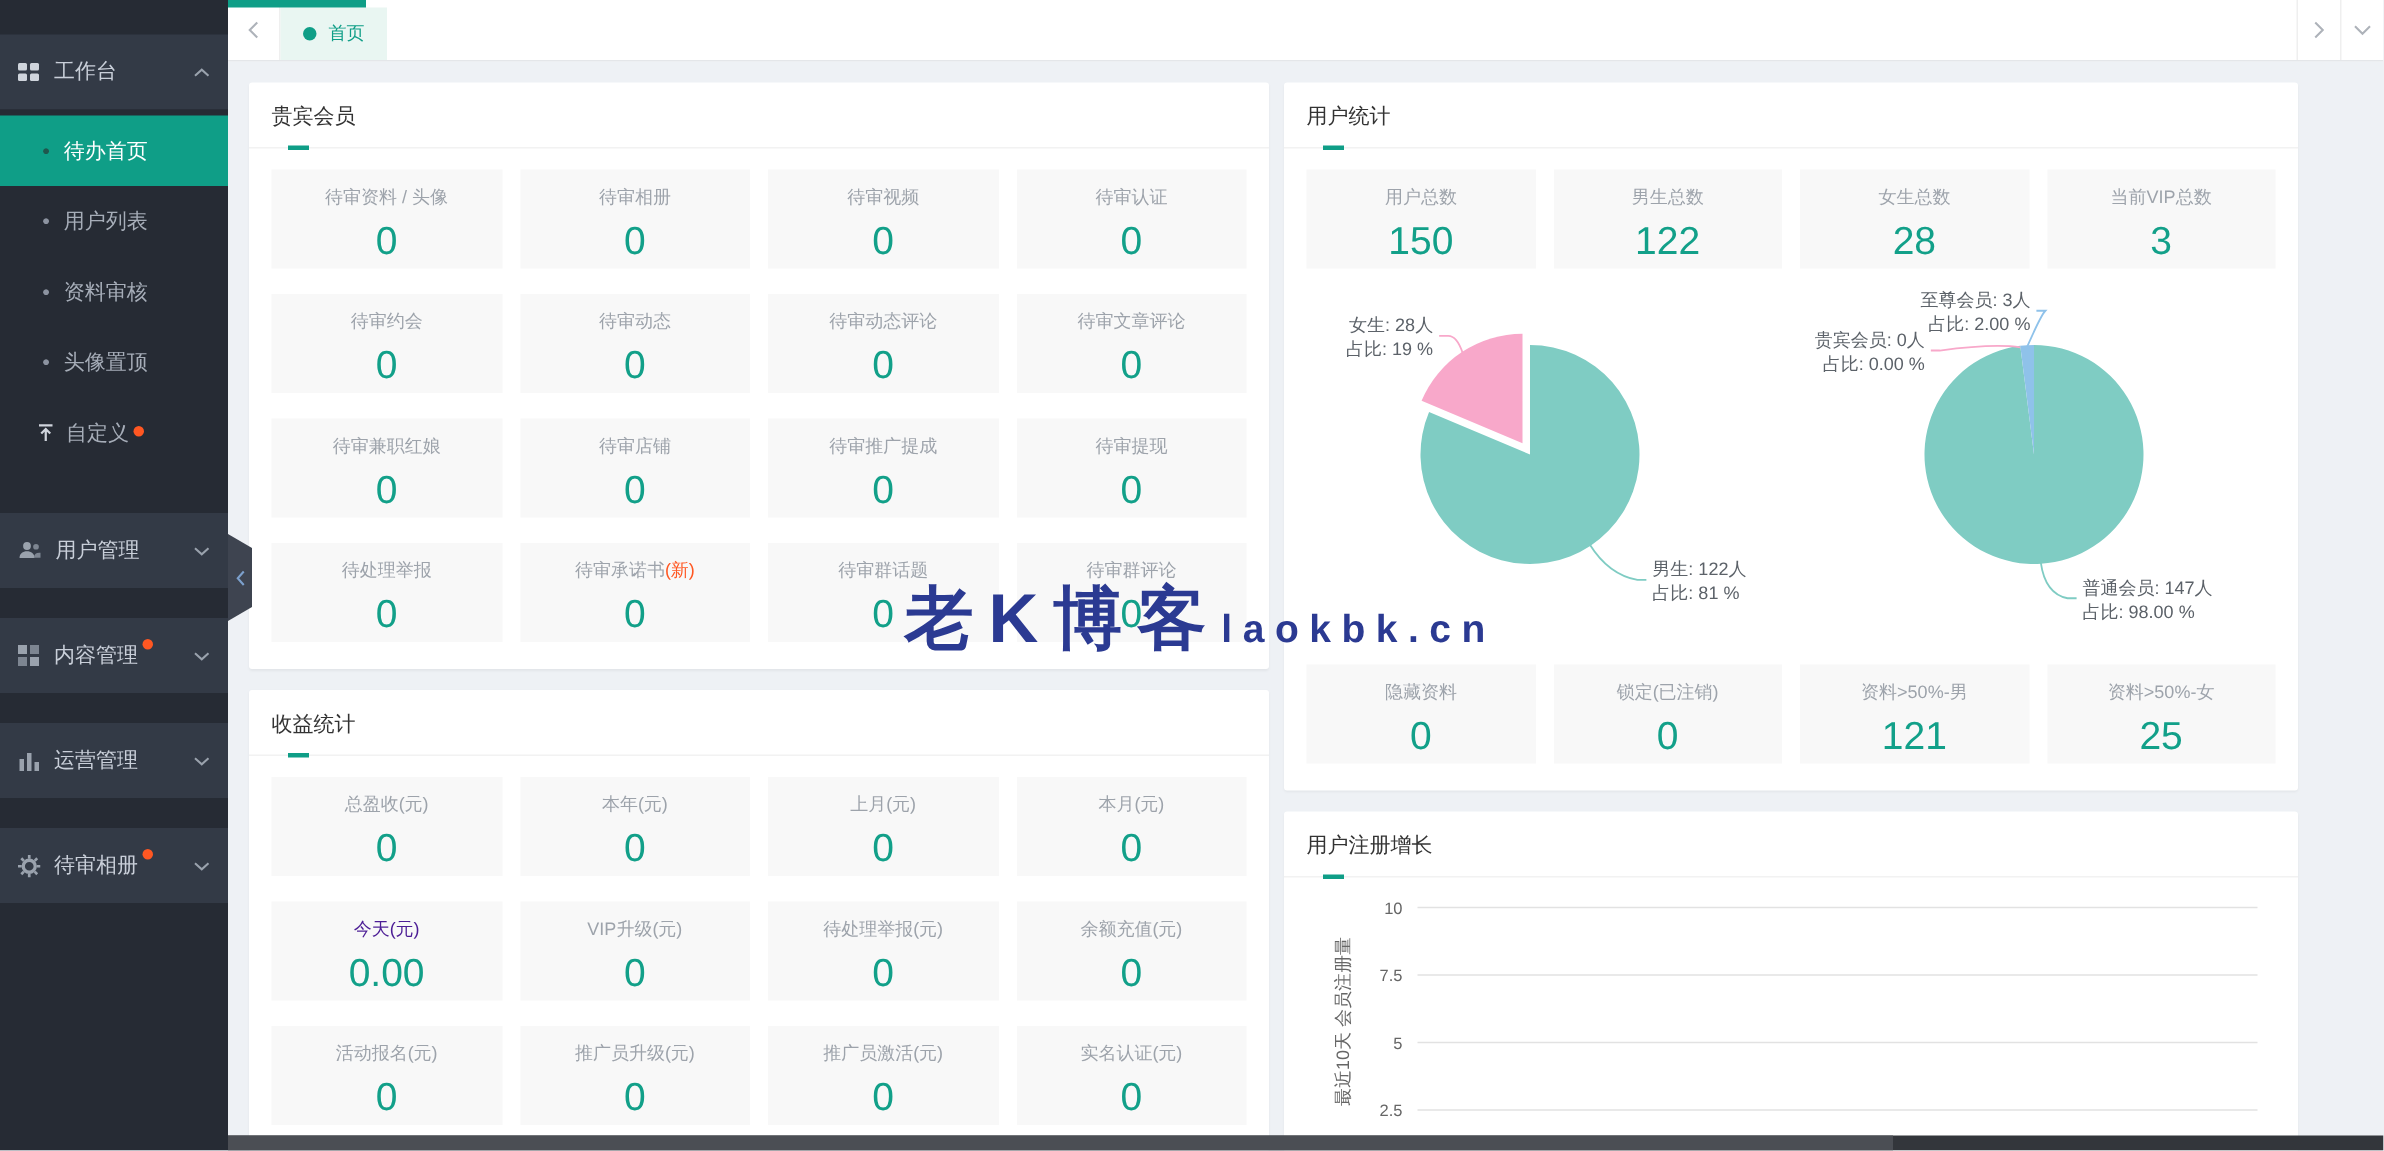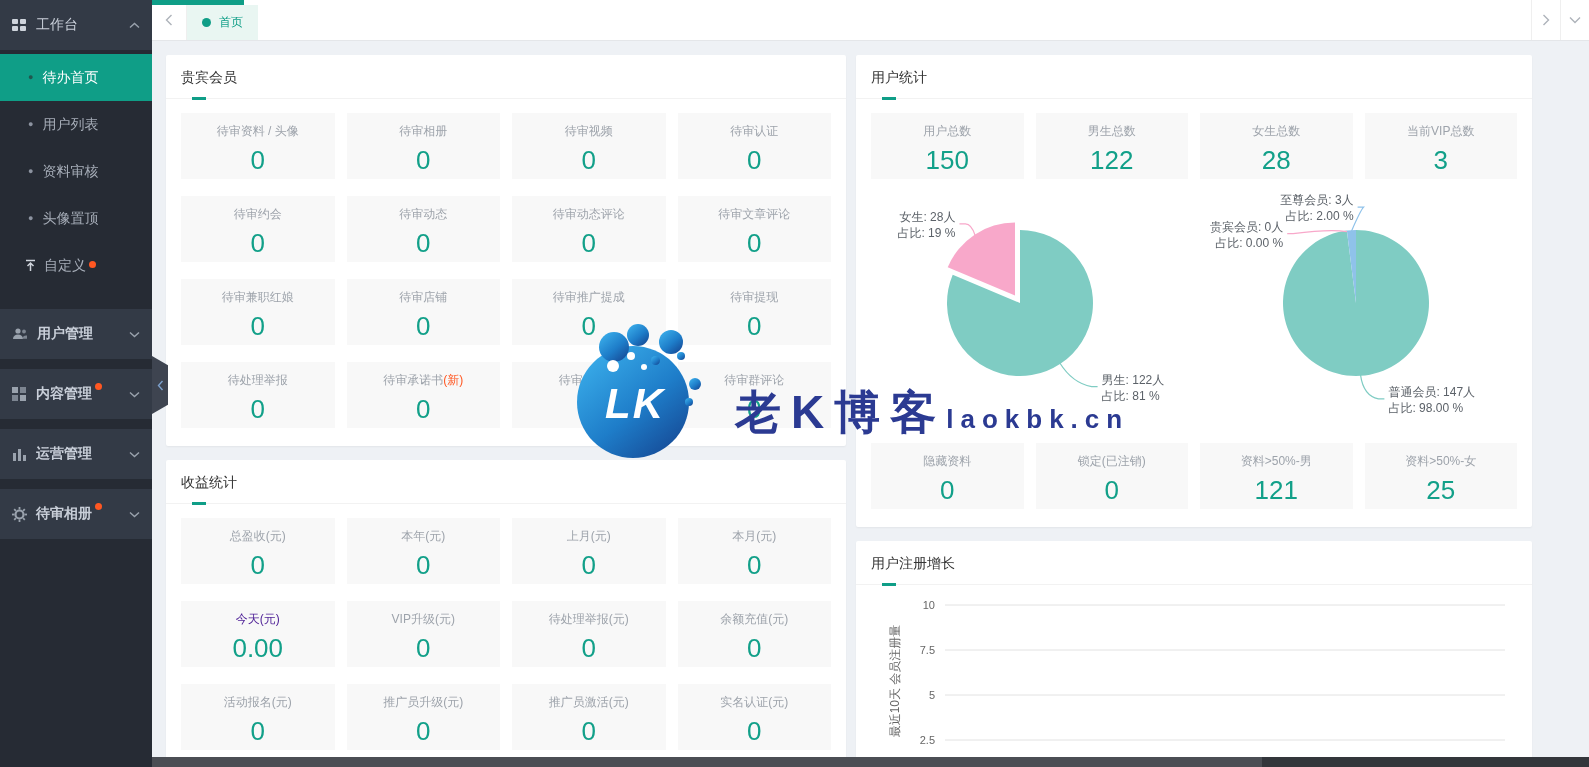--- a/index.html
+++ b/index.html
@@ -1,28 +1,28 @@
 <!DOCTYPE html>
 <html><head>
 <meta charset="utf-8">
 <style>
   * { margin:0; padding:0; box-sizing:border-box; }
   html,body { width:1589px; height:767px; overflow:hidden; }
   body { font-family:"Liberation Sans","DejaVu Sans",sans-serif; font-size:14px; background:#eef1f5; position:relative; color:#333; }
 
   
   .sidebar { position:absolute; left:0; top:0; width:152px; height:100%; background:#262b34; z-index:20; }
-  .side-row { height:50px; display:flex; align-items:center; padding:0 12px; background:#333a46; color:#c9cfd9; cursor:pointer; }
+  .side-row { height:50px; display:flex; align-items:center; padding:0 12px; background:#333a46; color:#c9cfd9; cursor:pointer;margin-top:23px; }
   .side-row .lbl { flex:1; margin-left:9px; font-size:14px; }
   .side-sub { background:#262b34; padding:4px 0 10px; }
   .sub-item { height:47px; display:flex; align-items:center; padding-left:28px; color:#a6adb8; font-size:14px; cursor:pointer; position:relative; }
   .sub-item .bullet { font-size:9px; margin-right:9px; color:#8c93a0; line-height:1; }
   .sub-item.active { background:#0f9e87; color:#fff; }
   .sub-item.active .bullet { color:#20574e; }
-  .group { margin-top:10px;font-weight:bold; }
+  .group { margin-top:20px; }
   .badge-dot { width:7px; height:7px; border-radius:50%; background:#ff5722; display:inline-block; margin-left:3px; vertical-align:top; margin-top:-2px; }
   .chev { flex:0 0 auto; }
   .icon-svg { display:inline-block; vertical-align:middle; }
 
   
   .collapse-handle { position:absolute; left:152px; top:356px; width:16px; height:58px; background:#3e4450;
     clip-path:polygon(0 0,100% 16%,100% 84%,0 100%); z-index:21; display:flex; align-items:center; justify-content:center; cursor:pointer; }
 
   
   .tabbar { position:absolute; left:152px; right:0; top:0; height:41px; background:#fff; border-bottom:1px solid #e4e6e9; z-index:10; display:flex; align-items:stretch; }
@@ -404,34 +404,20 @@
             <line x1="74" x2="634" y1="149" y2="149" stroke="#e2e2e2" stroke-width="1"></line>
             <text x="64" y="153" text-anchor="end" fill="#666" font-size="11">2.5</text>
             <text x="28" y="90" transform="rotate(-90 28 90)" text-anchor="middle" fill="#666" font-size="12">最近10天 会员注册量</text>
           </svg>
       </div>
     </div>
   </div>
 </div>
 
 <div class="watermark">
-  <div class="wm-logo">
-    <div class="wm-circle wm-main"></div>
-    <div class="wm-circle" style="left:24px;top:10px;width:30px;height:30px"></div>
-    <div class="wm-circle" style="left:52px;top:2px;width:22px;height:22px"></div>
-    <div class="wm-circle" style="left:84px;top:8px;width:24px;height:24px"></div>
-    <div class="wm-circle" style="left:76px;top:34px;width:9px;height:9px"></div>
-    <div class="wm-circle" style="left:102px;top:30px;width:8px;height:8px"></div>
-    <div class="wm-circle" style="left:114px;top:56px;width:12px;height:12px"></div>
-    <div class="wm-circle" style="left:110px;top:76px;width:8px;height:8px"></div>
-    <div class="wm-white" style="left:32px;top:38px;width:12px;height:12px"></div>
-    <div class="wm-white" style="left:52px;top:30px;width:8px;height:8px"></div>
-    <div class="wm-white" style="left:66px;top:42px;width:6px;height:6px"></div>
-    <div class="wm-lk">LK</div>
-  </div>
   <div class="wm-text">
     <div class="wm-title">老K博客</div>
     <div class="wm-url">laokbk.cn</div>
   </div>
 </div>
 
 <div class="h-scrollbar">
   <div class="thumb"></div>
 </div>
 

